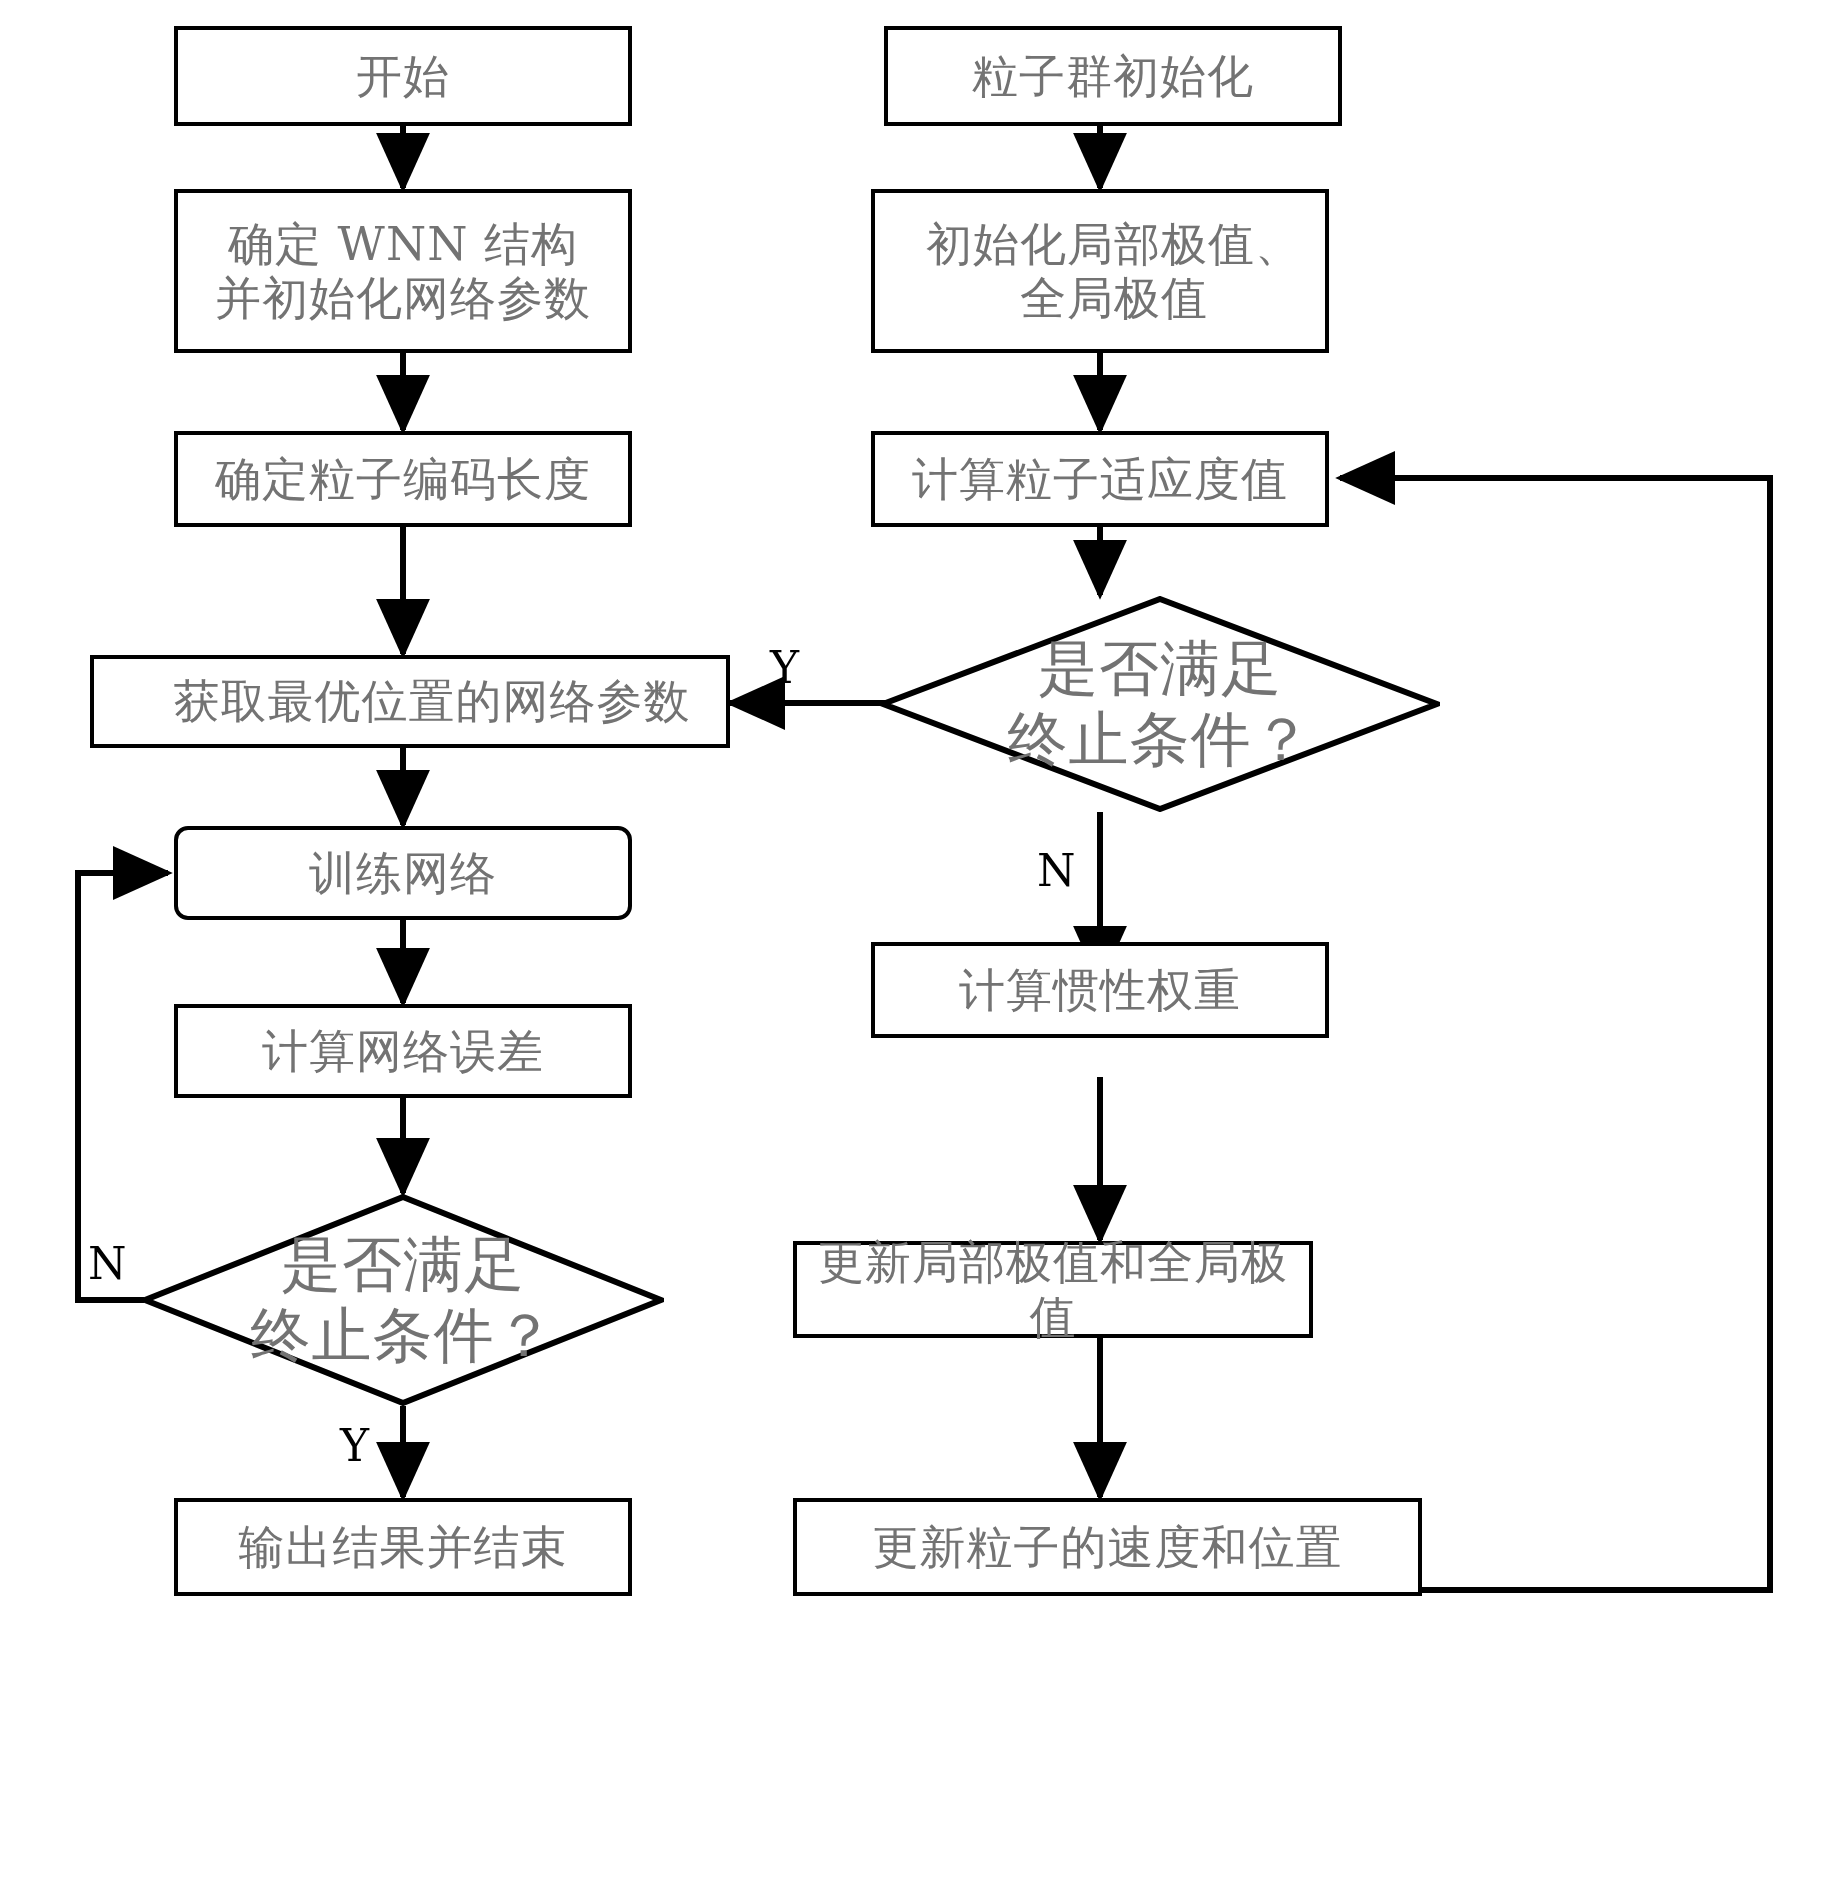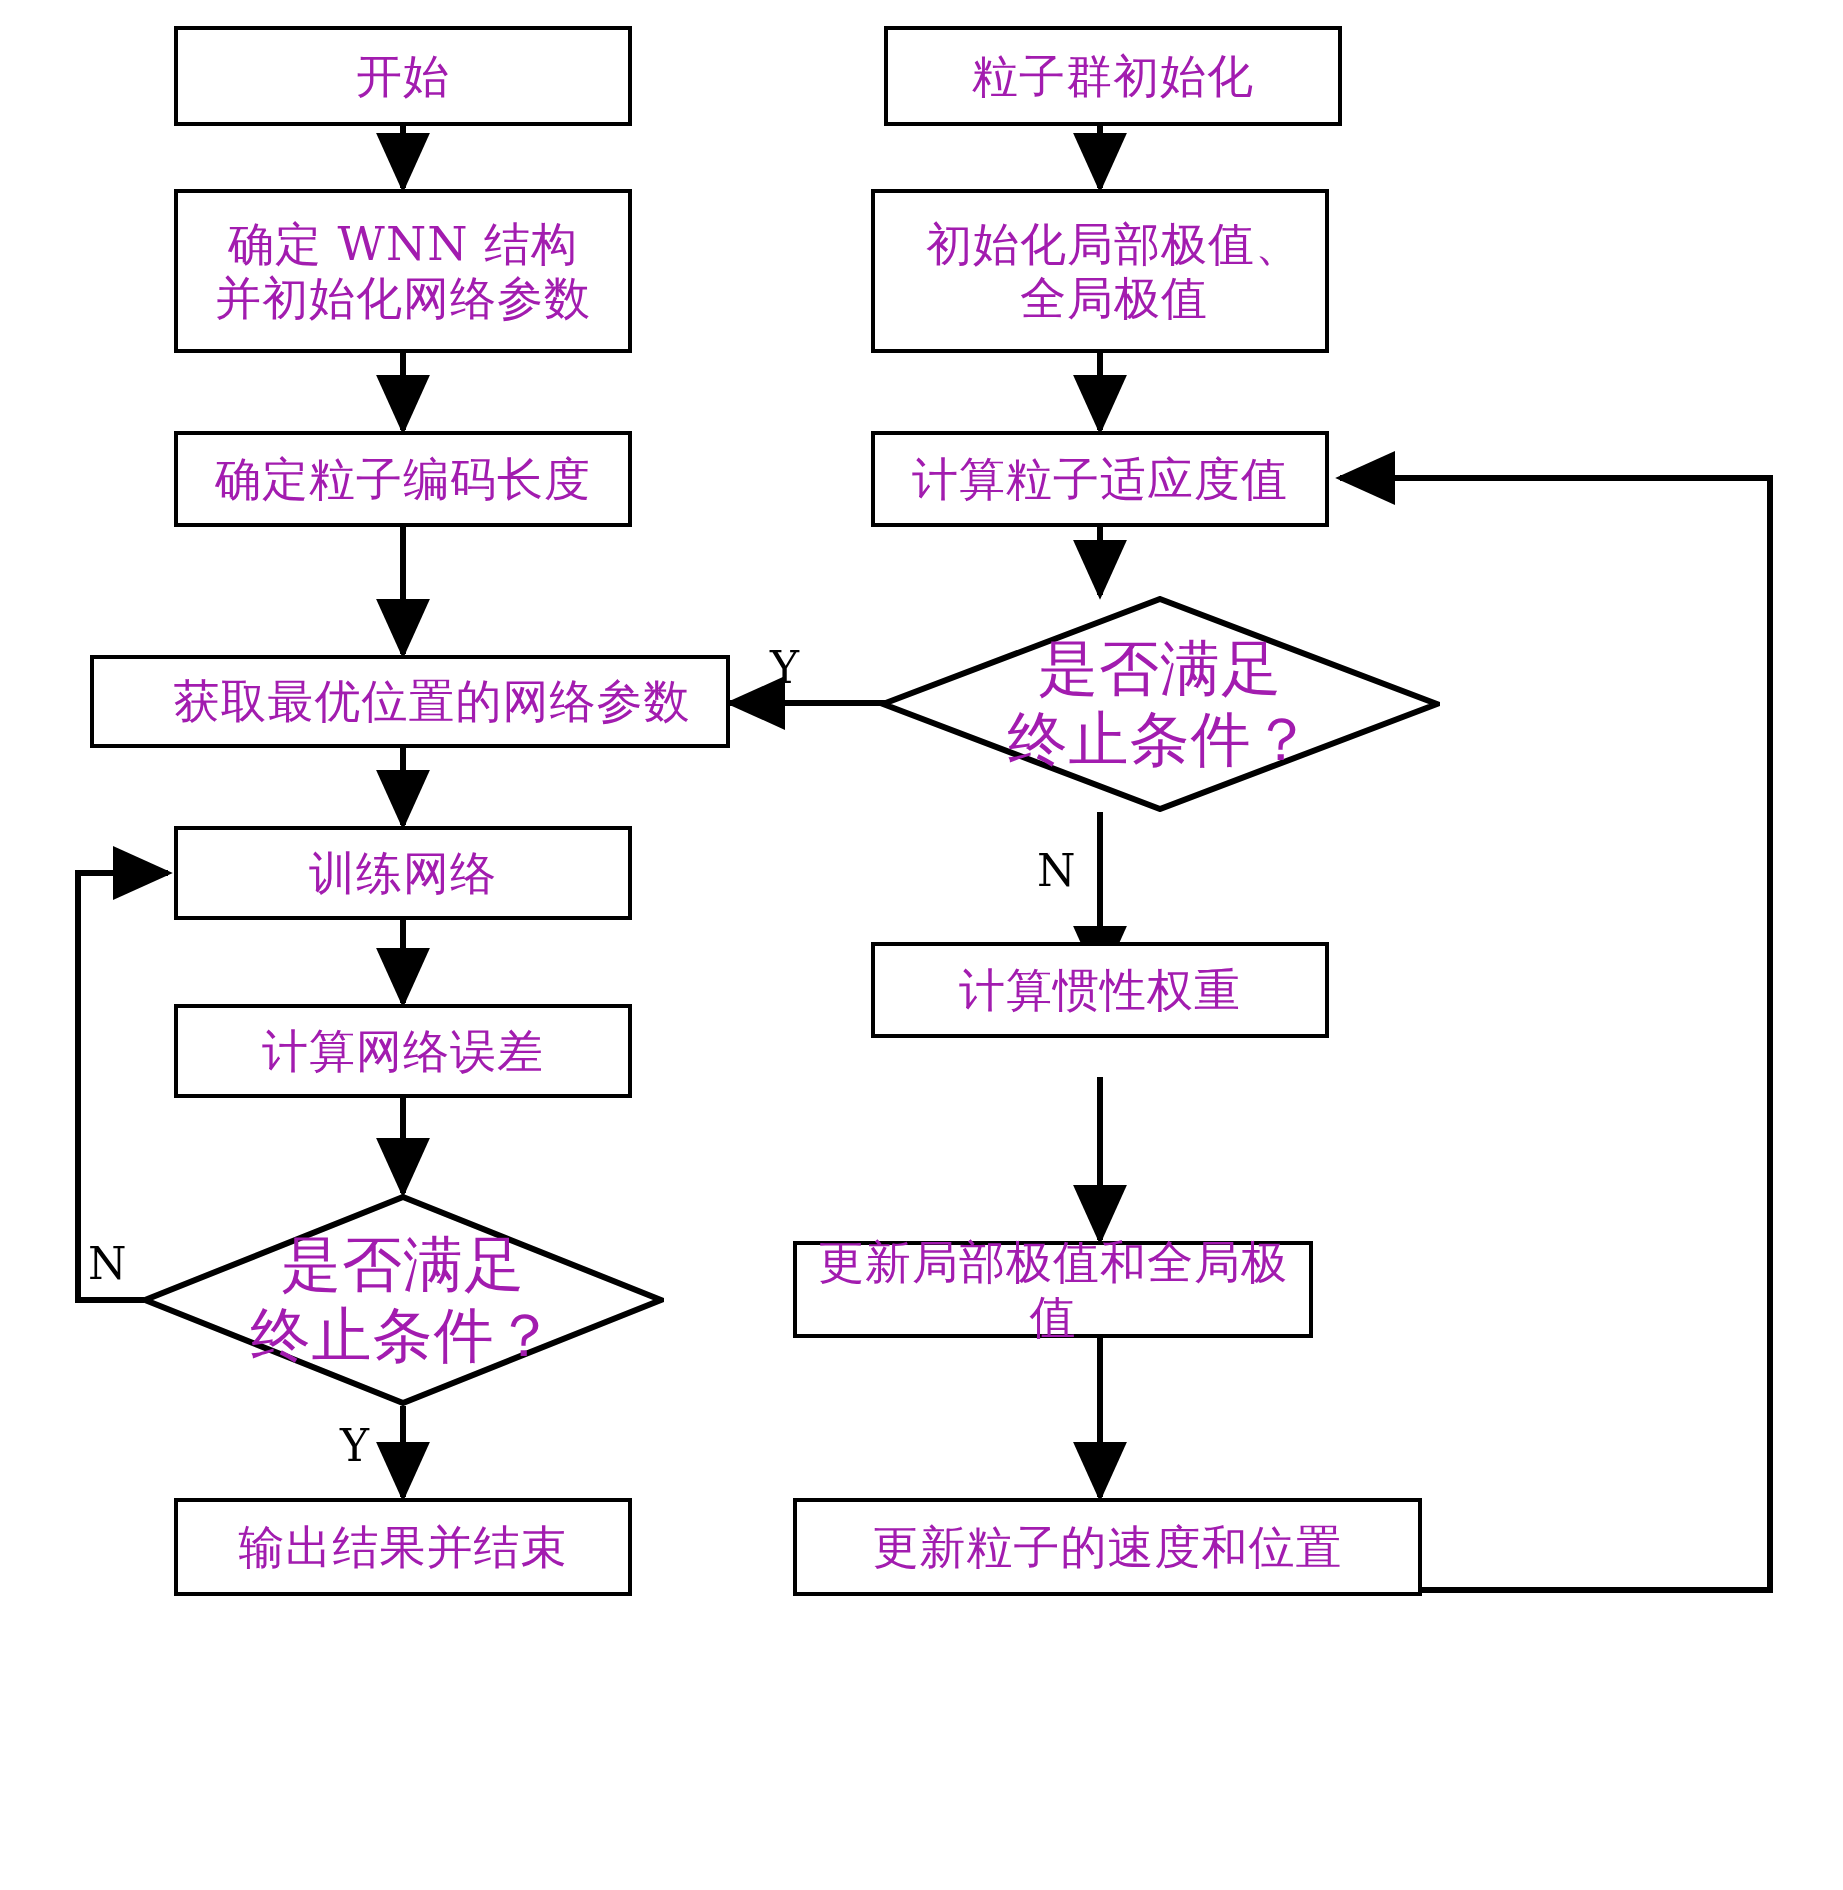--- a/index.html
+++ b/index.html
@@ -25,21 +25,21 @@
     height: 1890px;
     pointer-events: none;
   }
   .node {
     position: absolute;
     box-sizing: border-box;
     display: flex;
     align-items: center;
     justify-content: center;
     text-align: center;
-    color: #a21caf;
+    color: #737373;
     z-index: 2;
   }
   .proc {
     border: 4px solid #000000;
     background: #ffffff;
     font-size: 46px;
     line-height: 1.18;
     letter-spacing: 1px;
   }
   .proc .txt {
@@ -128,21 +128,21 @@
   </div>
 
   <div class="node proc" style="left:174px; top:431px; width:458px; height:96px;">
     <span class="txt">确定粒子编码长度</span>
   </div>
 
   <div class="node proc" style="left:90px; top:655px; width:640px; height:93px;padding-left:44px;">
     <span class="txt">获取最优位置的网络参数</span>
   </div>
 
-  <div class="node proc" style="left:174px; top:826px; width:458px; height:94px;">
+  <div class="node proc" style="left:174px; top:826px; width:458px; height:94px;border-radius:14px;">
     <span class="txt">训练网络</span>
   </div>
 
   <div class="node proc" style="left:174px; top:1004px; width:458px; height:94px;">
     <span class="txt">计算网络误差</span>
   </div>
 
   <div class="node decision" style="left:142px; top:1194px; width:522px; height:212px;">
     <svg class="dgshape" viewBox="0 0 522 212" preserveAspectRatio="none">
       <polygon points="261,3 519,106 261,209 3,106" fill="#ffffff" stroke="#000000" stroke-width="6" vector-effect="non-scaling-stroke"></polygon>

